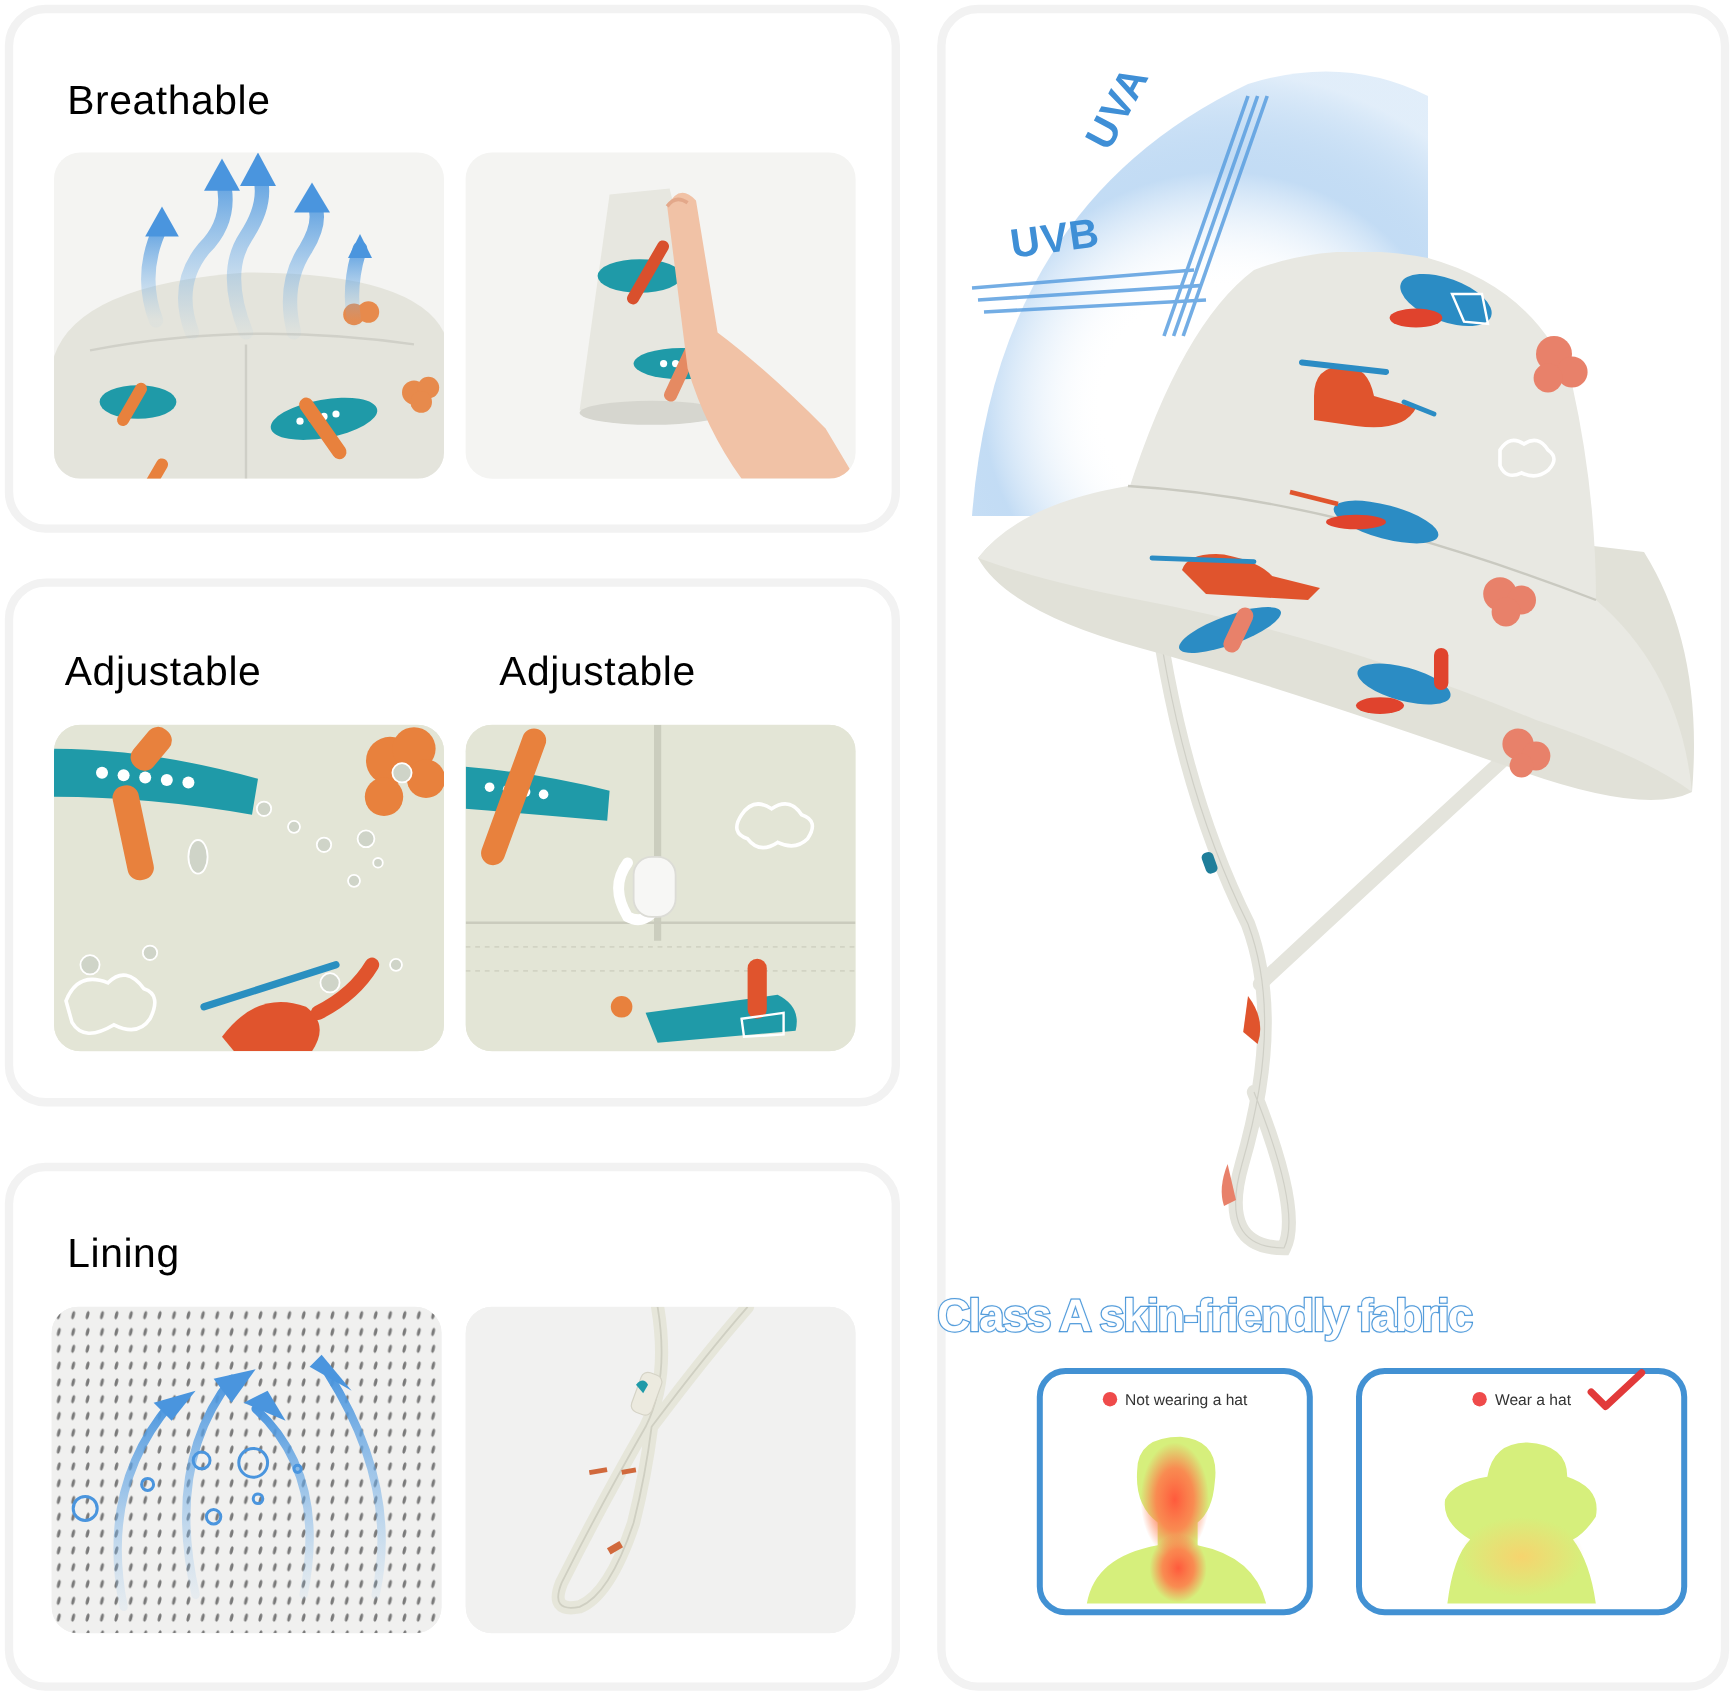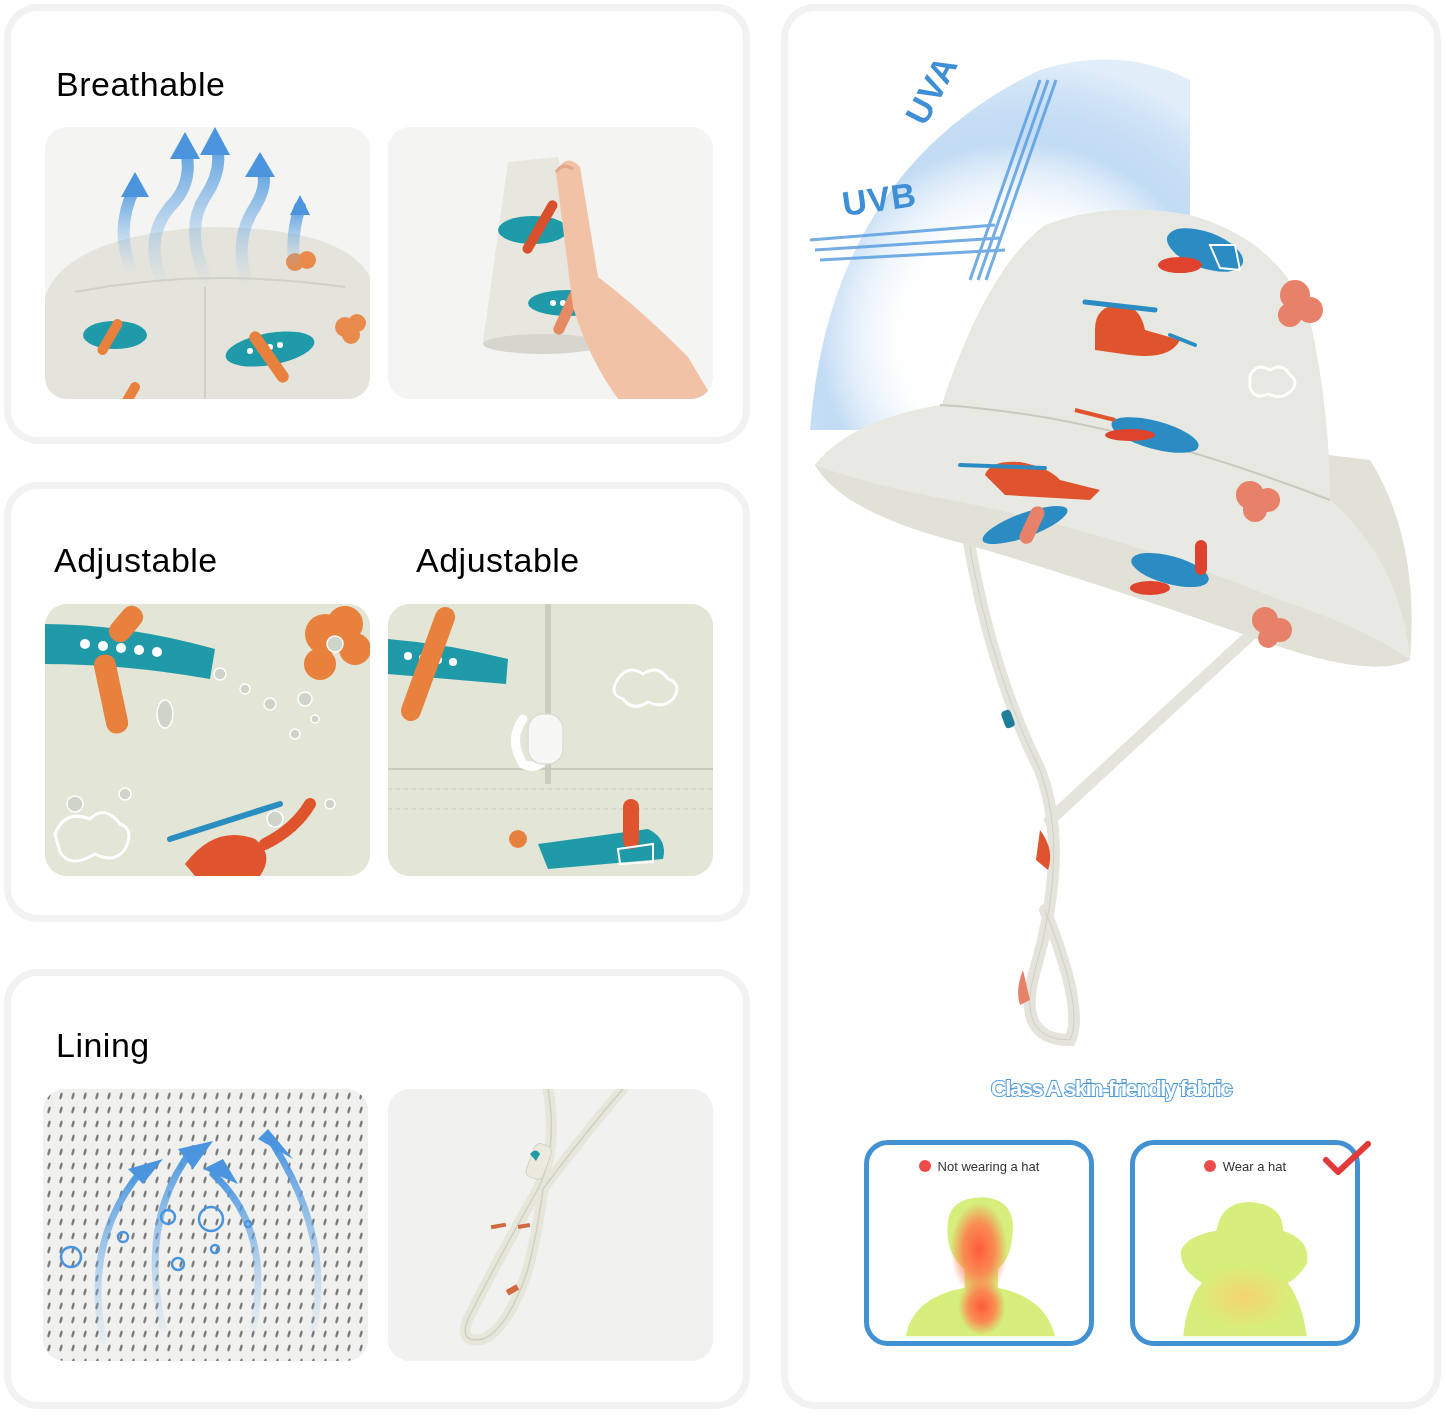--- a/index.html
+++ b/index.html
@@ -32,22 +32,21 @@
     position: absolute;
     color: #3f8fd6;
     font-size: 34px;
     font-weight: bold;
     letter-spacing: 1px;
   }
   .fabric-title {
     position: absolute;
     left: 0; right: 0;
     top: 1076px;
-    text-align: center;
-    font-size: 22px;
+    font-size: 38px;
     font-weight: bold;
     color: #ffffff;
     letter-spacing: -1.5px;
     -webkit-text-stroke: 2px #3d8fd6;
     paint-order: stroke fill;
     text-shadow: 0 0 2px #9fc8ec, 0 0 1px #3d8fd6;
   }
   .compare-box {
     position: absolute;
     border: 5px solid #4291d3;
@@ -383,21 +382,21 @@
         <stop offset="0.55" stop-color="#ff7a4a" stop-opacity="0.85"></stop>
         <stop offset="1" stop-color="#ff7a4a" stop-opacity="0"></stop>
       </radialGradient>
     </defs>
     <path d="M38 201 Q45 160 100 150 L100 130 Q80 115 82 85 Q82 55 120 55 Q155 58 150 95 Q148 120 135 130 L135 150 Q185 160 195 201 Z" fill="#d6ef7c"></path>
     <ellipse cx="115" cy="110" rx="30" ry="50" fill="url(#hotSpot)"></ellipse>
     <ellipse cx="118" cy="170" rx="25" ry="30" fill="url(#hotSpot)"></ellipse>
   </svg>
 </div>
 
-<div class="compare-box" style="left:1130px; top:1140px; width:230px; height:206px;padding-left:32px;">
+<div class="compare-box" style="left:1130px; top:1140px; width:276px; height:206px;padding-left:32px;">
   <div class="compare-label">
     <span class="dot"></span><span>Wear a hat</span>
   </div>
   <svg viewBox="0 0 230 206" style="position:absolute; left:0; top:0; width:100%; height:100%;">
     <defs>
       <radialGradient id="warmSpot" cx="0.5" cy="0.5" r="0.5">
         <stop offset="0" stop-color="#f6d46e"></stop>
         <stop offset="1" stop-color="#f6d46e" stop-opacity="0"></stop>
       </radialGradient>
     </defs>

